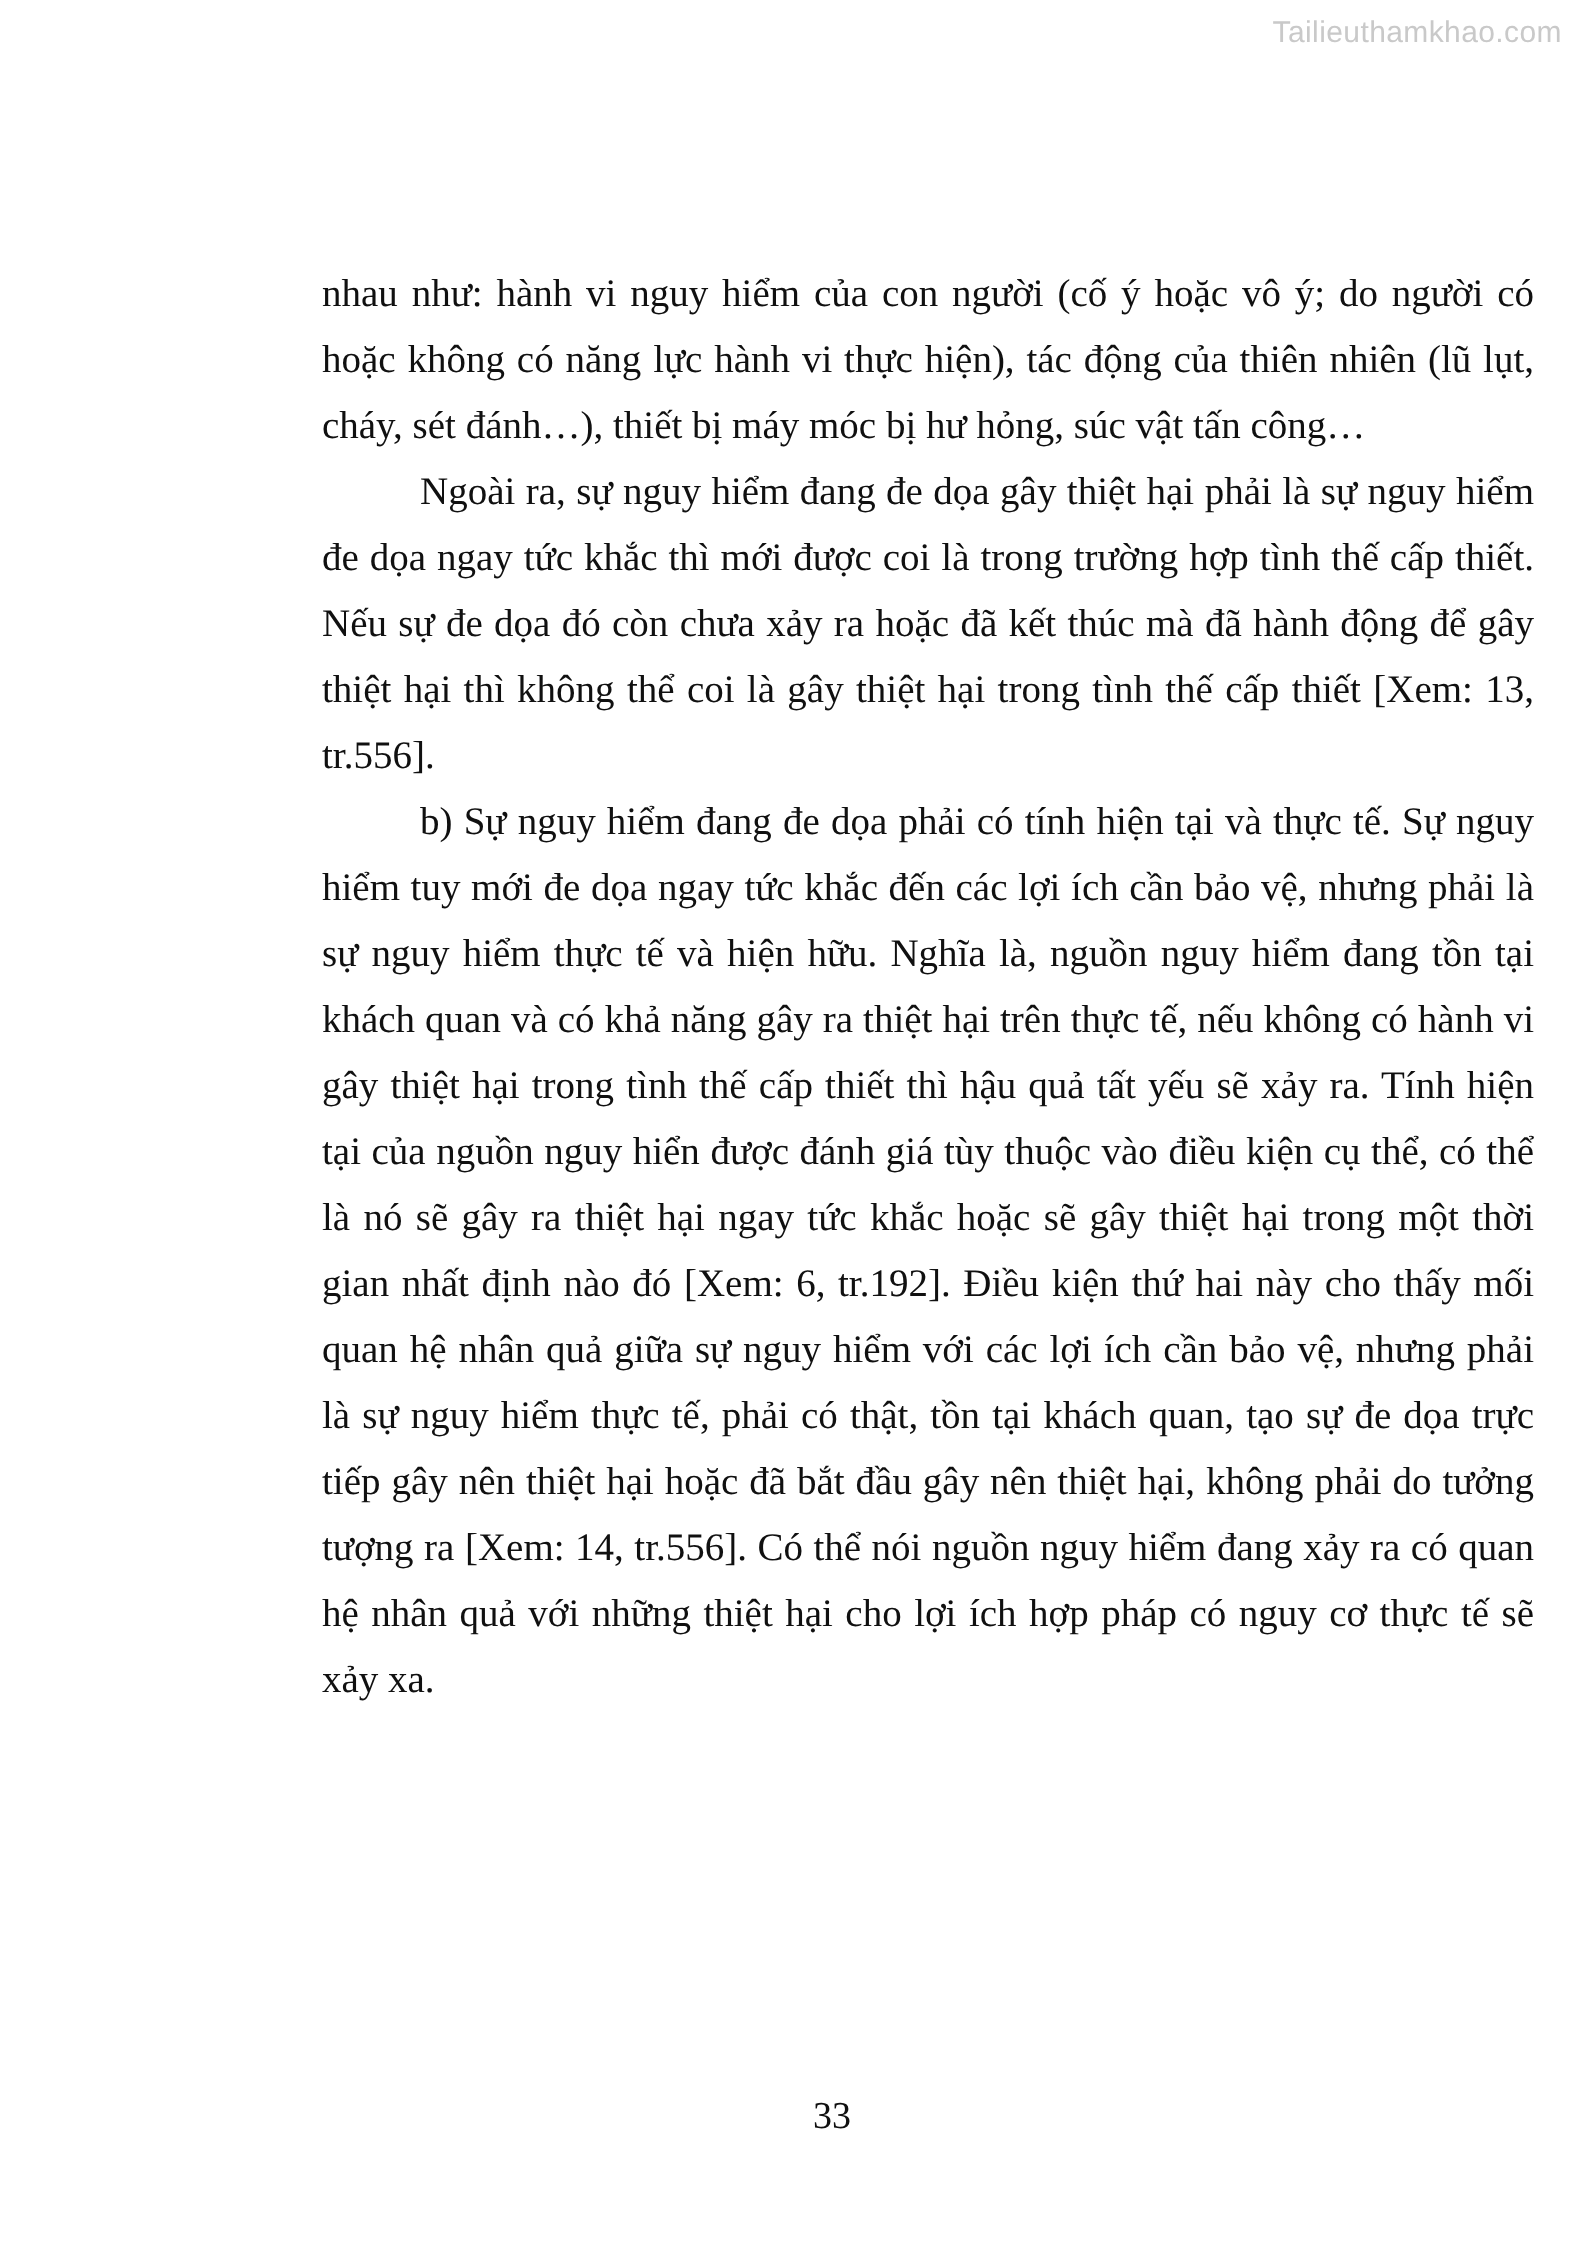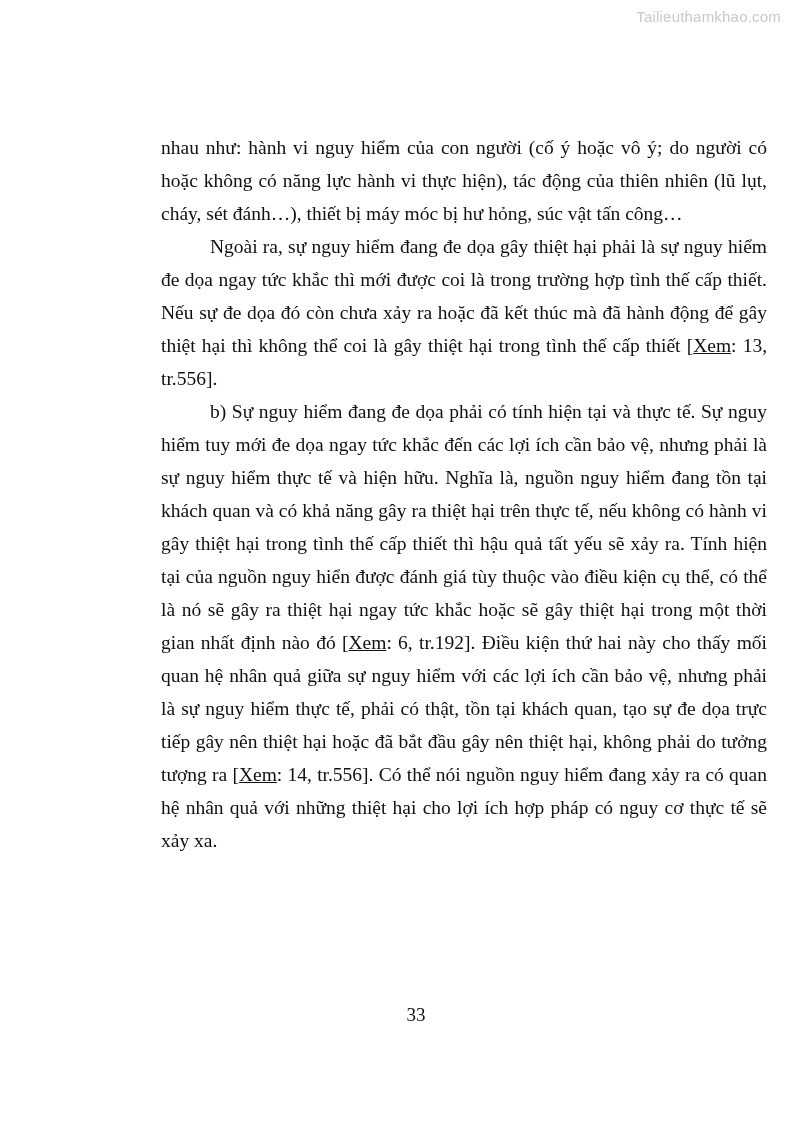--- a/index.html
+++ b/index.html
@@ -36,25 +36,24 @@
     margin-left: 48px;
   }
   .content p {
     margin: 0;
     padding: 0;
   }
   .content p.indent {
     text-indent: 49px;
   }
   .u {
-    text-decoration: underline;
   }
   .page-number {
     position: absolute;
-    top: 1004px;
+    top: 1048px;
     left: 113px;
     width: 606px;
     text-align: center;
     font-family: "Liberation Serif", serif;
     font-size: 19px;
     color: #101010;
   }
 </style>
 </head>
 <body>

